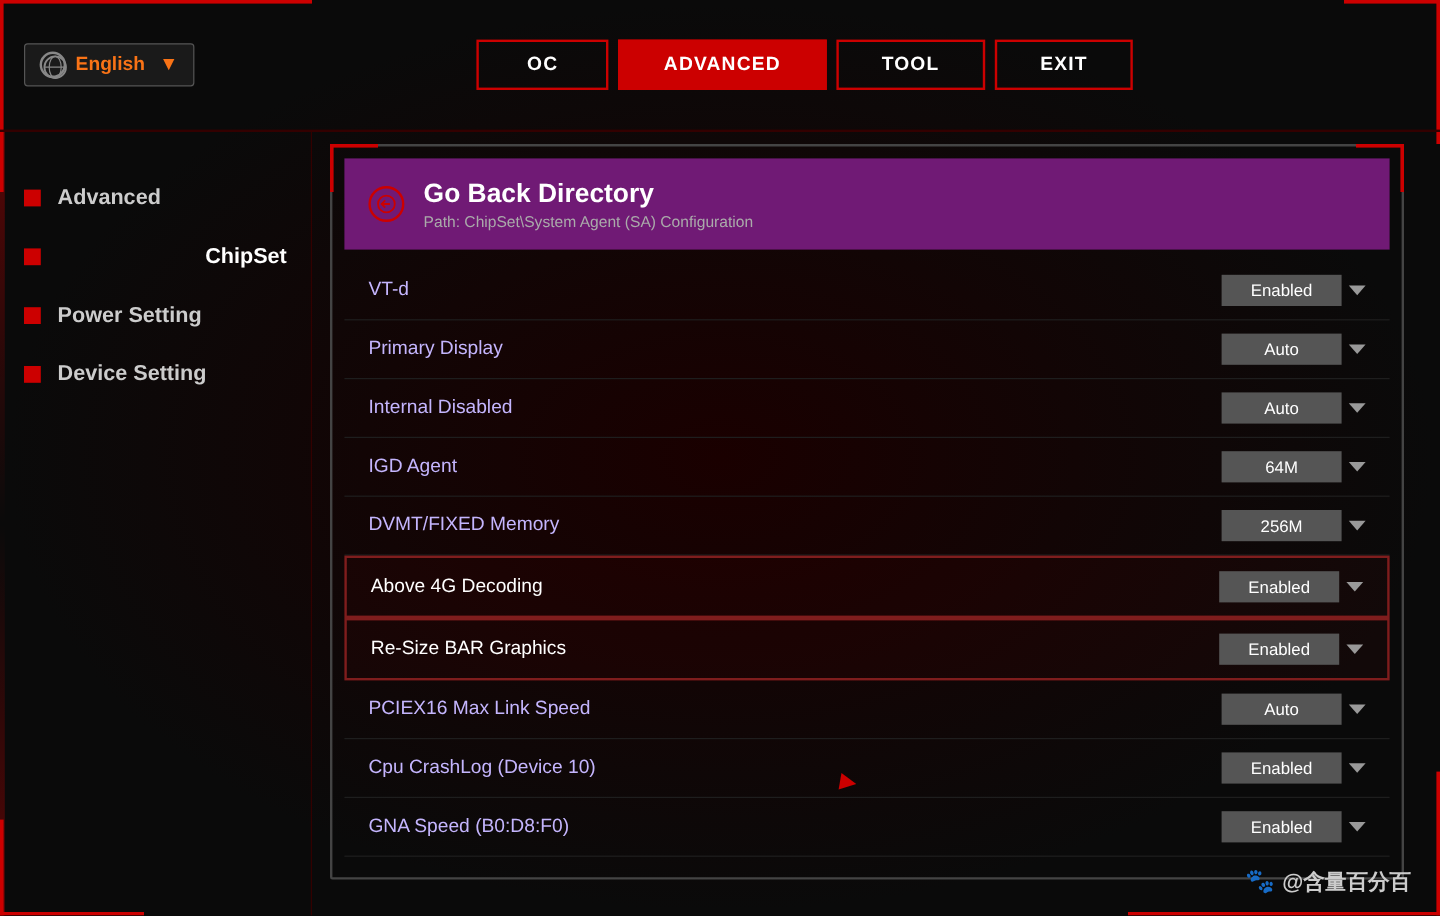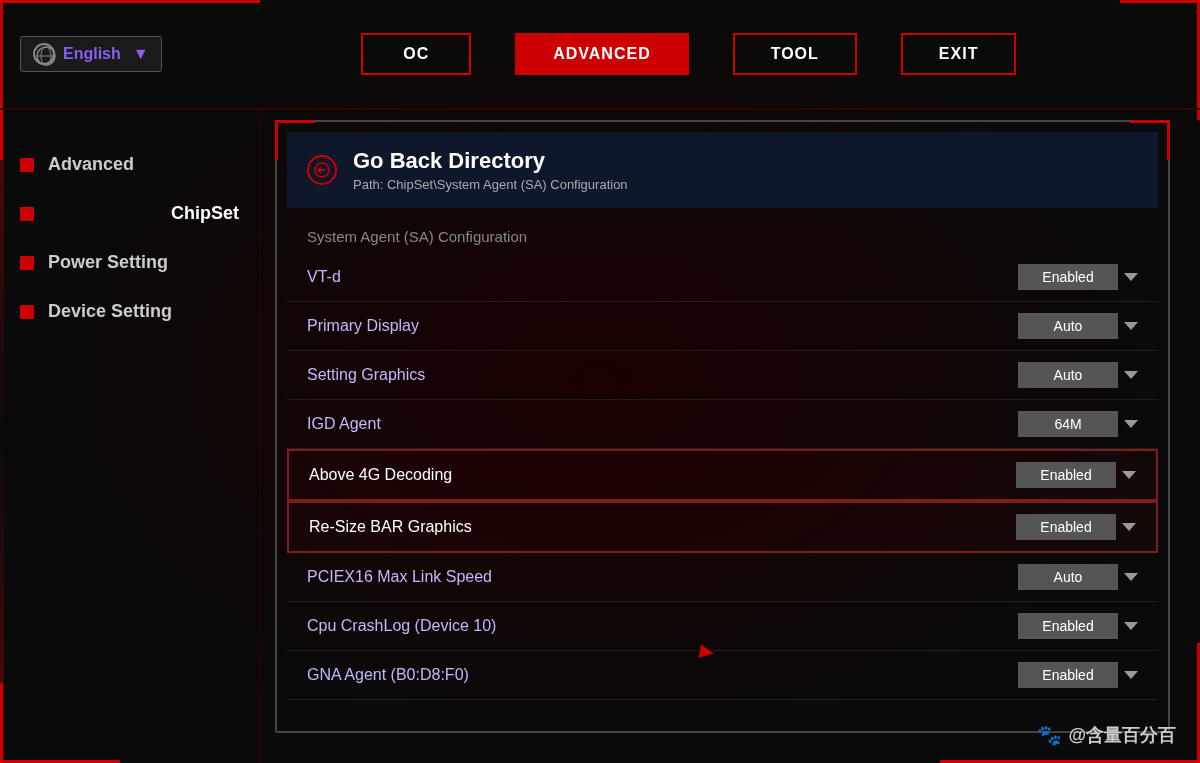--- a/index.html
+++ b/index.html
@@ -63,21 +63,21 @@
       display: flex;
       align-items: center;
       padding: 0 20px;
       border-bottom: 2px solid #330000;
     }
 
     .lang-selector {
       display: flex;
       align-items: center;
       gap: 8px;
-      color: #8b5cf6;
+      color: #f97316;
       font-size: 16px;
       font-weight: bold;
       cursor: pointer;
       border: 1px solid #555;
       padding: 6px 12px;
       border-radius: 3px;
       background: #1a1a1a;
       min-width: 120px;
     }
     .lang-globe {
@@ -101,21 +101,20 @@
       background: transparent;
       color: #ffffff;
       font-size: 16px;
       font-weight: bold;
       padding: 10px 36px;
       cursor: pointer;
       letter-spacing: 1px;
       text-transform: uppercase;
       min-width: 110px;
       text-align: center;
-      margin-left: 36px;
     }
     .nav-tab.active {
       background: #cc0000;
       color: #ffffff;
     }
 
     
     .sidebar {
       position: absolute;
       top: 110px;
@@ -180,21 +179,21 @@
       width: 40px; height: 40px;
       border-top: 3px solid #cc0000;
       border-right: 3px solid #cc0000;
     }
 
     
     .go-back-header {
       display: flex;
       align-items: center;
       gap: 16px;
-      background: #0f172a;
+      background: #701a75;
       padding: 16px 20px;
       margin: 10px;
       cursor: pointer;
     }
     .go-back-icon {
       width: 30px;
       height: 30px;
       border-radius: 50%;
       border: 2px solid #cc0000;
       display: flex;
@@ -372,48 +371,54 @@
           <line x1="5" y1="8" x2="11" y2="8" stroke="#cc0000" stroke-width="1.5"></line>
           <polyline points="7,5 4,8 7,11" stroke="#cc0000" stroke-width="1.5" fill="none"></polyline>
         </svg>
       </div>
       <div>
         <div class="go-back-title">Go Back Directory</div>
         <div class="go-back-path">Path: ChipSet\System Agent (SA) Configuration</div>
       </div>
     </div>
 
-    <div class="section-label">System Agent (SA) Configuration</div>
 
     <div class="settings-list">
     <div class="setting-row">
           <span class="setting-label">VT-d</span>
           <div class="setting-value">
             <span class="value-box">Enabled</span>
             <span class="value-arrow"></span>
           </div>
         </div>
         <div class="setting-row">
           <span class="setting-label">Primary Display</span>
           <div class="setting-value">
             <span class="value-box">Auto</span>
             <span class="value-arrow"></span>
           </div>
         </div>
         <div class="setting-row">
-          <span class="setting-label">Setting Graphics</span>
+          <span class="setting-label">Internal Disabled</span>
           <div class="setting-value">
             <span class="value-box">Auto</span>
             <span class="value-arrow"></span>
           </div>
         </div>
         <div class="setting-row">
           <span class="setting-label">IGD Agent</span>
           <div class="setting-value">
             <span class="value-box">64M</span>
+            <span class="value-arrow"></span>
+          </div>
+        </div>
+        <div class="setting-row">
+          <span class="setting-label">DVMT/FIXED Memory</span>
+          <div class="setting-value">
+            <span class="value-box">256M</span>
             <span class="value-arrow"></span>
           </div>
         </div>
         <div class="setting-row highlighted">
           <span class="setting-label">Above 4G Decoding</span>
           <div class="setting-value">
             <span class="value-box">Enabled</span>
             <span class="value-arrow"></span>
           </div>
         </div>
@@ -432,21 +437,21 @@
           </div>
         </div>
         <div class="setting-row">
           <span class="setting-label">Cpu CrashLog (Device 10)</span>
           <div class="setting-value">
             <span class="value-box">Enabled</span>
             <span class="value-arrow"></span>
           </div>
         </div>
         <div class="setting-row">
-          <span class="setting-label">GNA Agent (B0:D8:F0)</span>
+          <span class="setting-label">GNA Speed (B0:D8:F0)</span>
           <div class="setting-value">
             <span class="value-box">Enabled</span>
             <span class="value-arrow"></span>
           </div>
         </div>
       </div>
   </div>
 </div>
 
 <div class="watermark">

